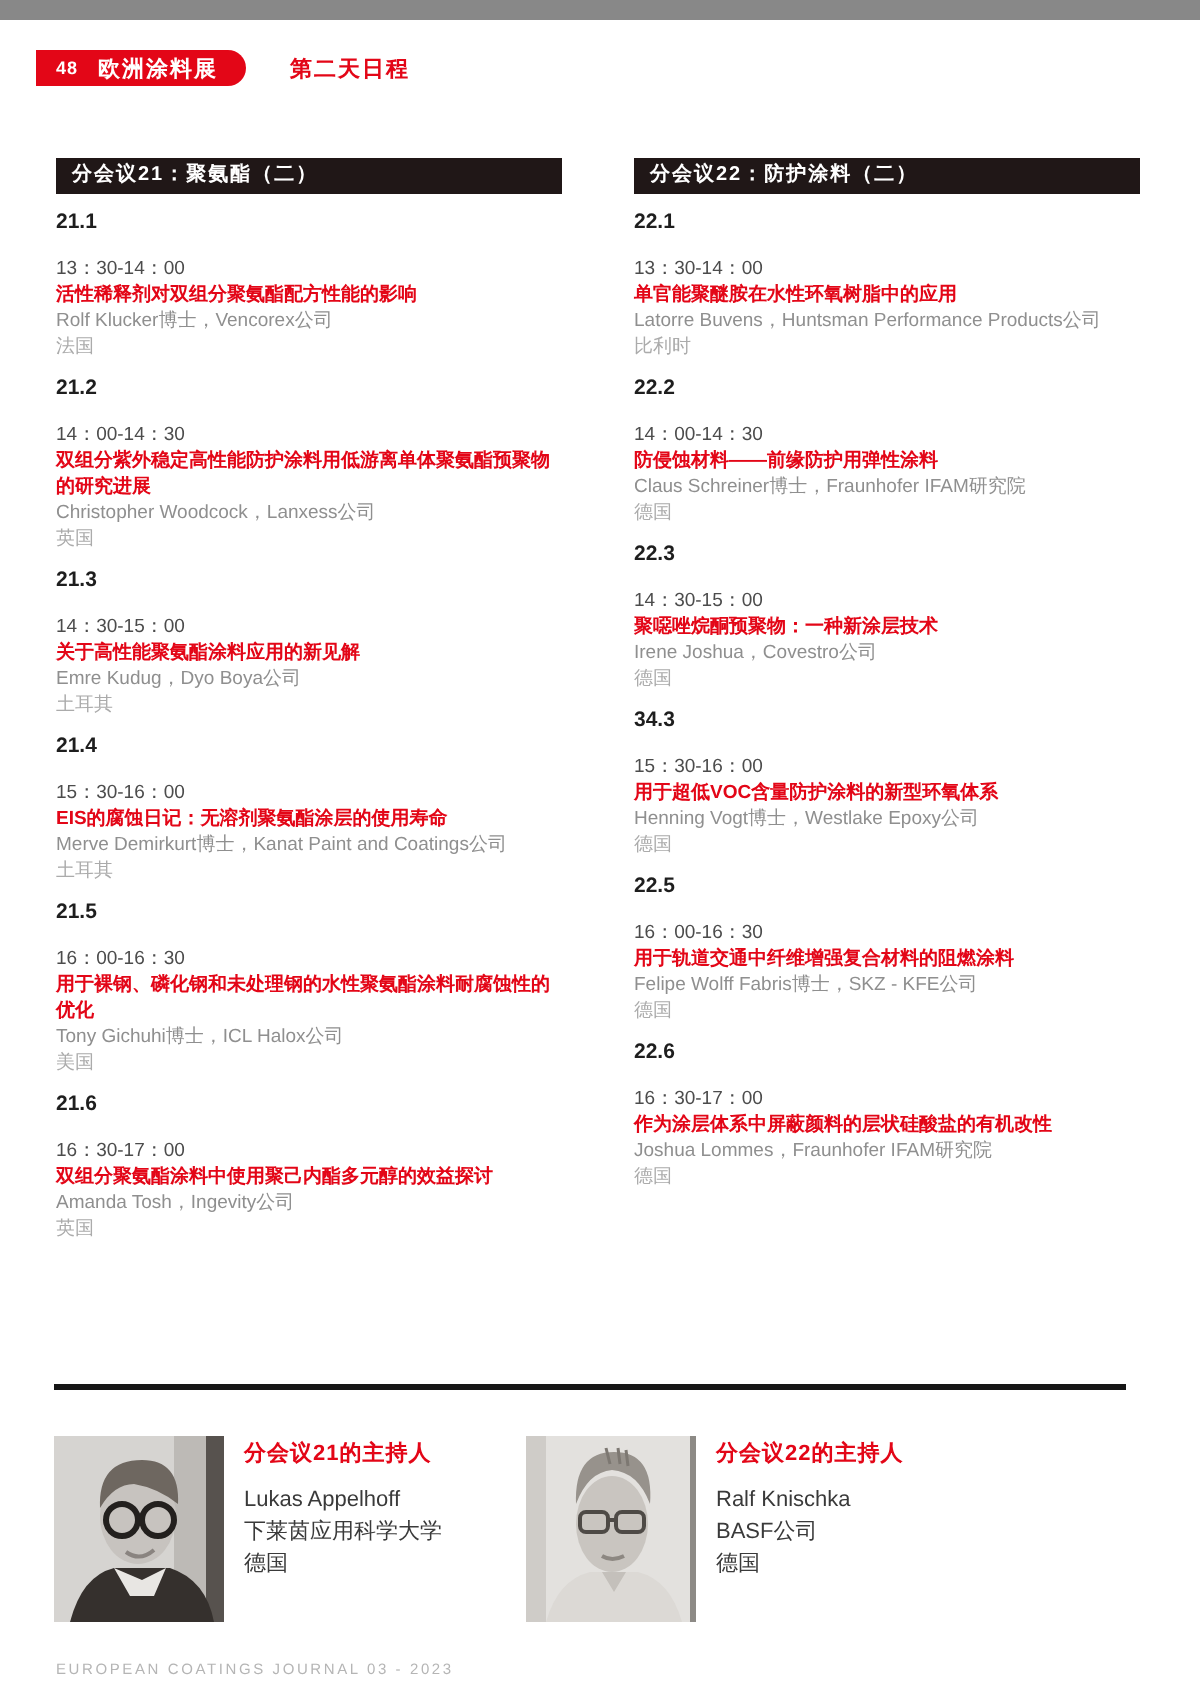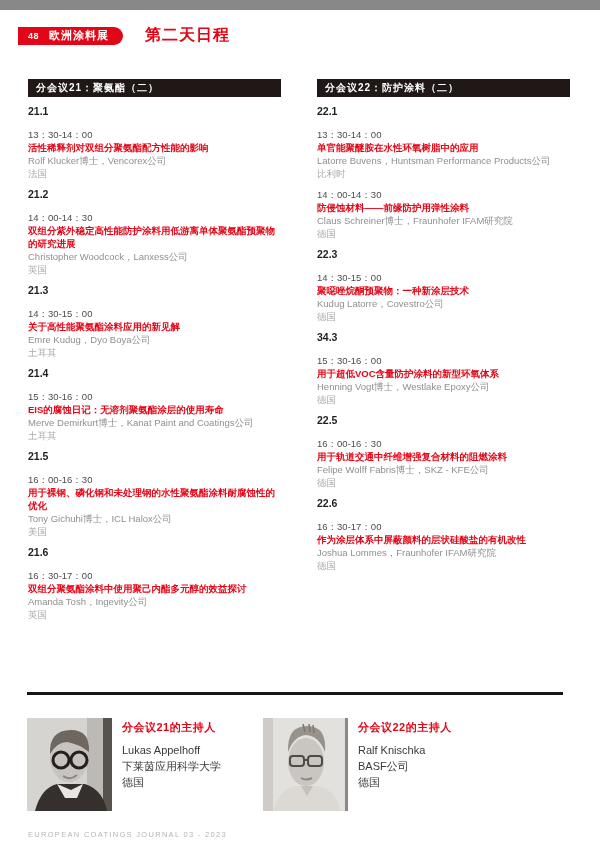--- a/index.html
+++ b/index.html
@@ -8,21 +8,21 @@
     font-family:"Liberation Sans","DejaVu Sans",sans-serif;overflow:hidden;
   }
   
   .kicker{position:absolute;top:15px;left:18px;display:flex;align-items:center;}
   .kicker-bar{
     display:flex;align-items:center;background:#e30617;color:#fff;
     height:18px;padding:0 14px 0 10px;border-radius:0 9px 9px 0;
   }
   .kicker-pagenum{font-size:9px;font-weight:700;margin-right:10px;letter-spacing:.5px;}
   .kicker-section{font-size:11px;font-weight:700;letter-spacing:1px;}
-  .kicker-title{font-size:16px;font-weight:700;color:#e30617;margin-left:22px;letter-spacing:1px;}
+  .kicker-title{font-size:11px;font-weight:700;color:#e30617;margin-left:22px;letter-spacing:1px;}
   
   .columns{
     position:absolute;top:69px;left:28px;right:30px;
     display:grid;grid-template-columns:1fr 1fr;column-gap:36px;
   }
   .col-header{
     background:#201717;color:#ffffff;font-size:10px;font-weight:700;
     padding:3px 8px 4px 8px;letter-spacing:1px;line-height:11px;
   }
   .session{margin-top:8px;}
@@ -124,31 +124,32 @@
 
       <article class="session">
         <div class="session-num">22.1</div>
         <div class="session-time">13：30-14：00</div>
         <div class="session-title">单官能聚醚胺在水性环氧树脂中的应用</div>
         <div class="session-speaker">Latorre Buvens，Huntsman Performance Products公司</div>
         <div class="session-country">比利时</div>
       </article>
 
       <article class="session">
+        <div class="session-num">22.2</div>
         <div class="session-time">14：00-14：30</div>
         <div class="session-title">防侵蚀材料——前缘防护用弹性涂料</div>
         <div class="session-speaker">Claus Schreiner博士，Fraunhofer IFAM研究院</div>
         <div class="session-country">德国</div>
       </article>
 
       <article class="session">
         <div class="session-num">22.3</div>
         <div class="session-time">14：30-15：00</div>
         <div class="session-title">聚噁唑烷酮预聚物：一种新涂层技术</div>
-        <div class="session-speaker">Kudug Latorre，Covestro公司</div>
+        <div class="session-speaker">Irene Joshua，Covestro公司</div>
         <div class="session-country">德国</div>
       </article>
 
       <article class="session">
         <div class="session-num">34.3</div>
         <div class="session-time">15：30-16：00</div>
         <div class="session-title">用于超低VOC含量防护涂料的新型环氧体系</div>
         <div class="session-speaker">Henning Vogt博士，Westlake Epoxy公司</div>
         <div class="session-country">德国</div>
       </article>

